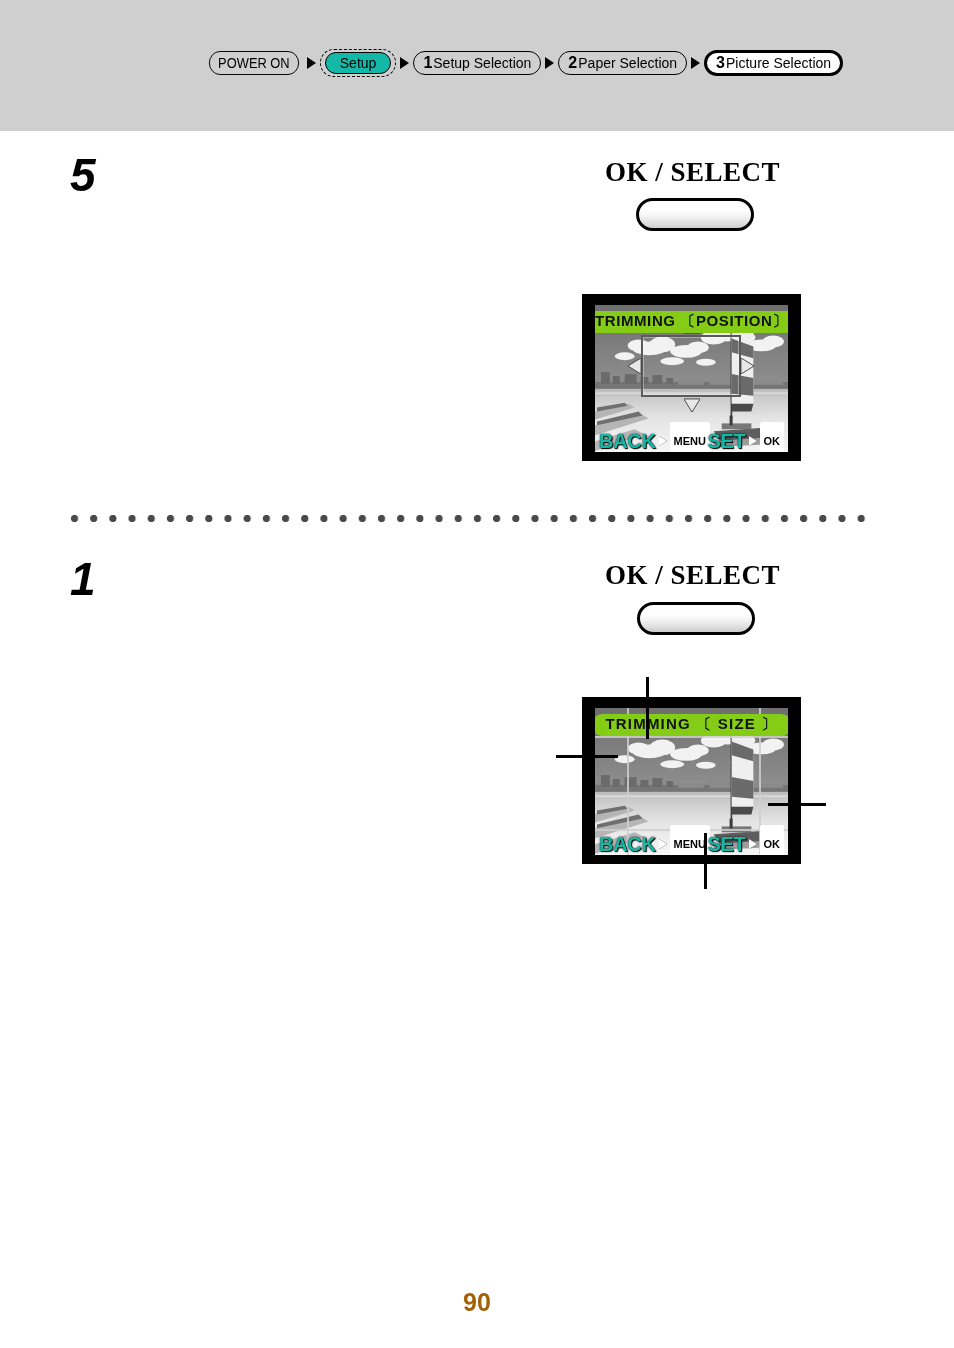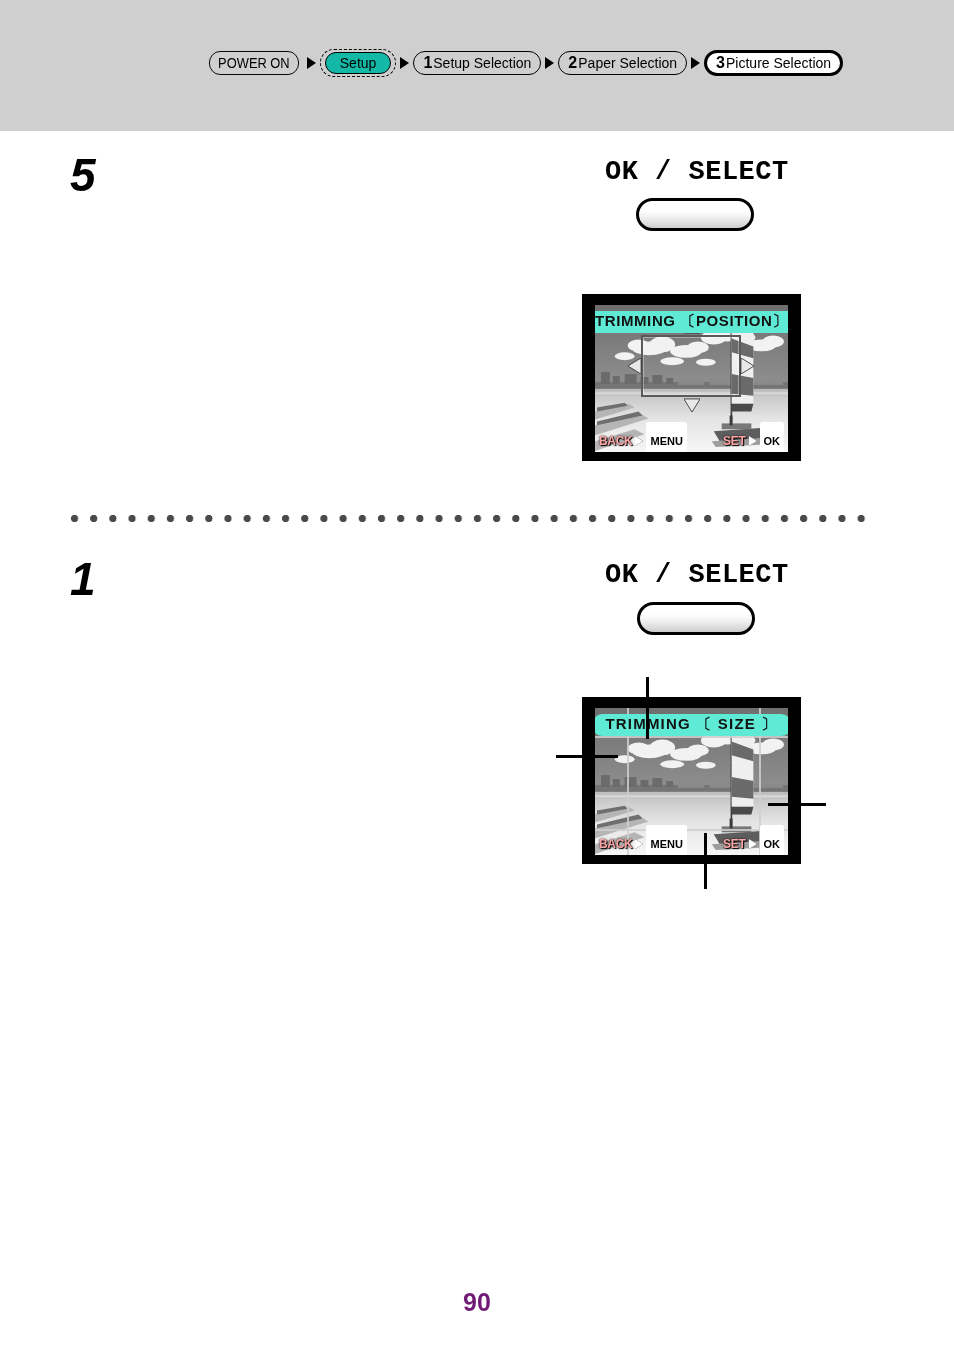--- a/index.html
+++ b/index.html
@@ -94,21 +94,21 @@
     font-weight: bold;
     font-style: italic;
     font-size: 46px;
     color: #000;
     line-height: 1;
     letter-spacing: -1px;
   }
 
   .btn-label {
     position: absolute;
-    font-family: Liberation Mono, monospace;
+    font-family: Liberation Serif, serif;
     font-weight: bold;
     font-size: 27px;
     letter-spacing: 0.5px;
     color: #000;
     white-space: nowrap;
   }
   .btn-pill {
     position: absolute;
     width: 118px; height: 33px;
     border: 3.5px solid #000;
@@ -144,21 +144,21 @@
     left: 0; top: 0; width: 100%; height: 100%;
     background: #8e8e8e;
   }
   .photo svg { display:block; width:100%; height:100%; }
 
   .lcd-title {
     position: absolute;
     left: 50%;
     transform: translateX(-50%);
     top: 6px;
-    background: #5eead4;
+    background: #84cc16;
     border-radius: 11px;
     padding: 1px 14px 2px 14px;
     font-family: "Liberation Sans", sans-serif;
     font-weight: bold;
     font-size: 15px;
     letter-spacing: 0.6px;
     color: #111;
     white-space: nowrap;
     z-index: 5;
   }
@@ -170,22 +170,22 @@
     height: 22px;
     display: flex;
     align-items: center;
     z-index: 6;
   }
   .foot-left { position:absolute; left: 4px; display: flex; align-items: center; gap: 3px; }
   .foot-right { position:absolute; right: 4px; display: flex; align-items: center; gap: 3px; }
   .foot-word {
     font-family: "Liberation Sans", sans-serif;
     font-weight: bold;
-    font-size: 12px;
-    color: #fca5a5;
+    font-size: 20px;
+    color: #14b8a6;
     letter-spacing: -0.3px;
     text-shadow: 0 0 2px #000, 1px 1px 1px #000;
   }
   .foot-arrow {
     width: 0; height: 0;
     border-left: 8px solid #fff;
     border-top: 5px solid transparent;
     border-bottom: 5px solid transparent;
     filter: drop-shadow(0.5px 0.5px 0.5px #000);
   }
@@ -227,21 +227,21 @@
   }
 
   .page-num {
     position: absolute;
     left: 0; right: 0;
     top: 1288px;
     text-align: center;
     font-family: "Liberation Sans", sans-serif;
     font-weight: bold;
     font-size: 25px;
-    color: #701a75;
+    color: #a16207;
   }
 </style>
 </head>
 <body>
 
 <div class="header-band">
   <div class="breadcrumb">
 
     <div class="crumb condensed">
       <span>POWER ON</span>

